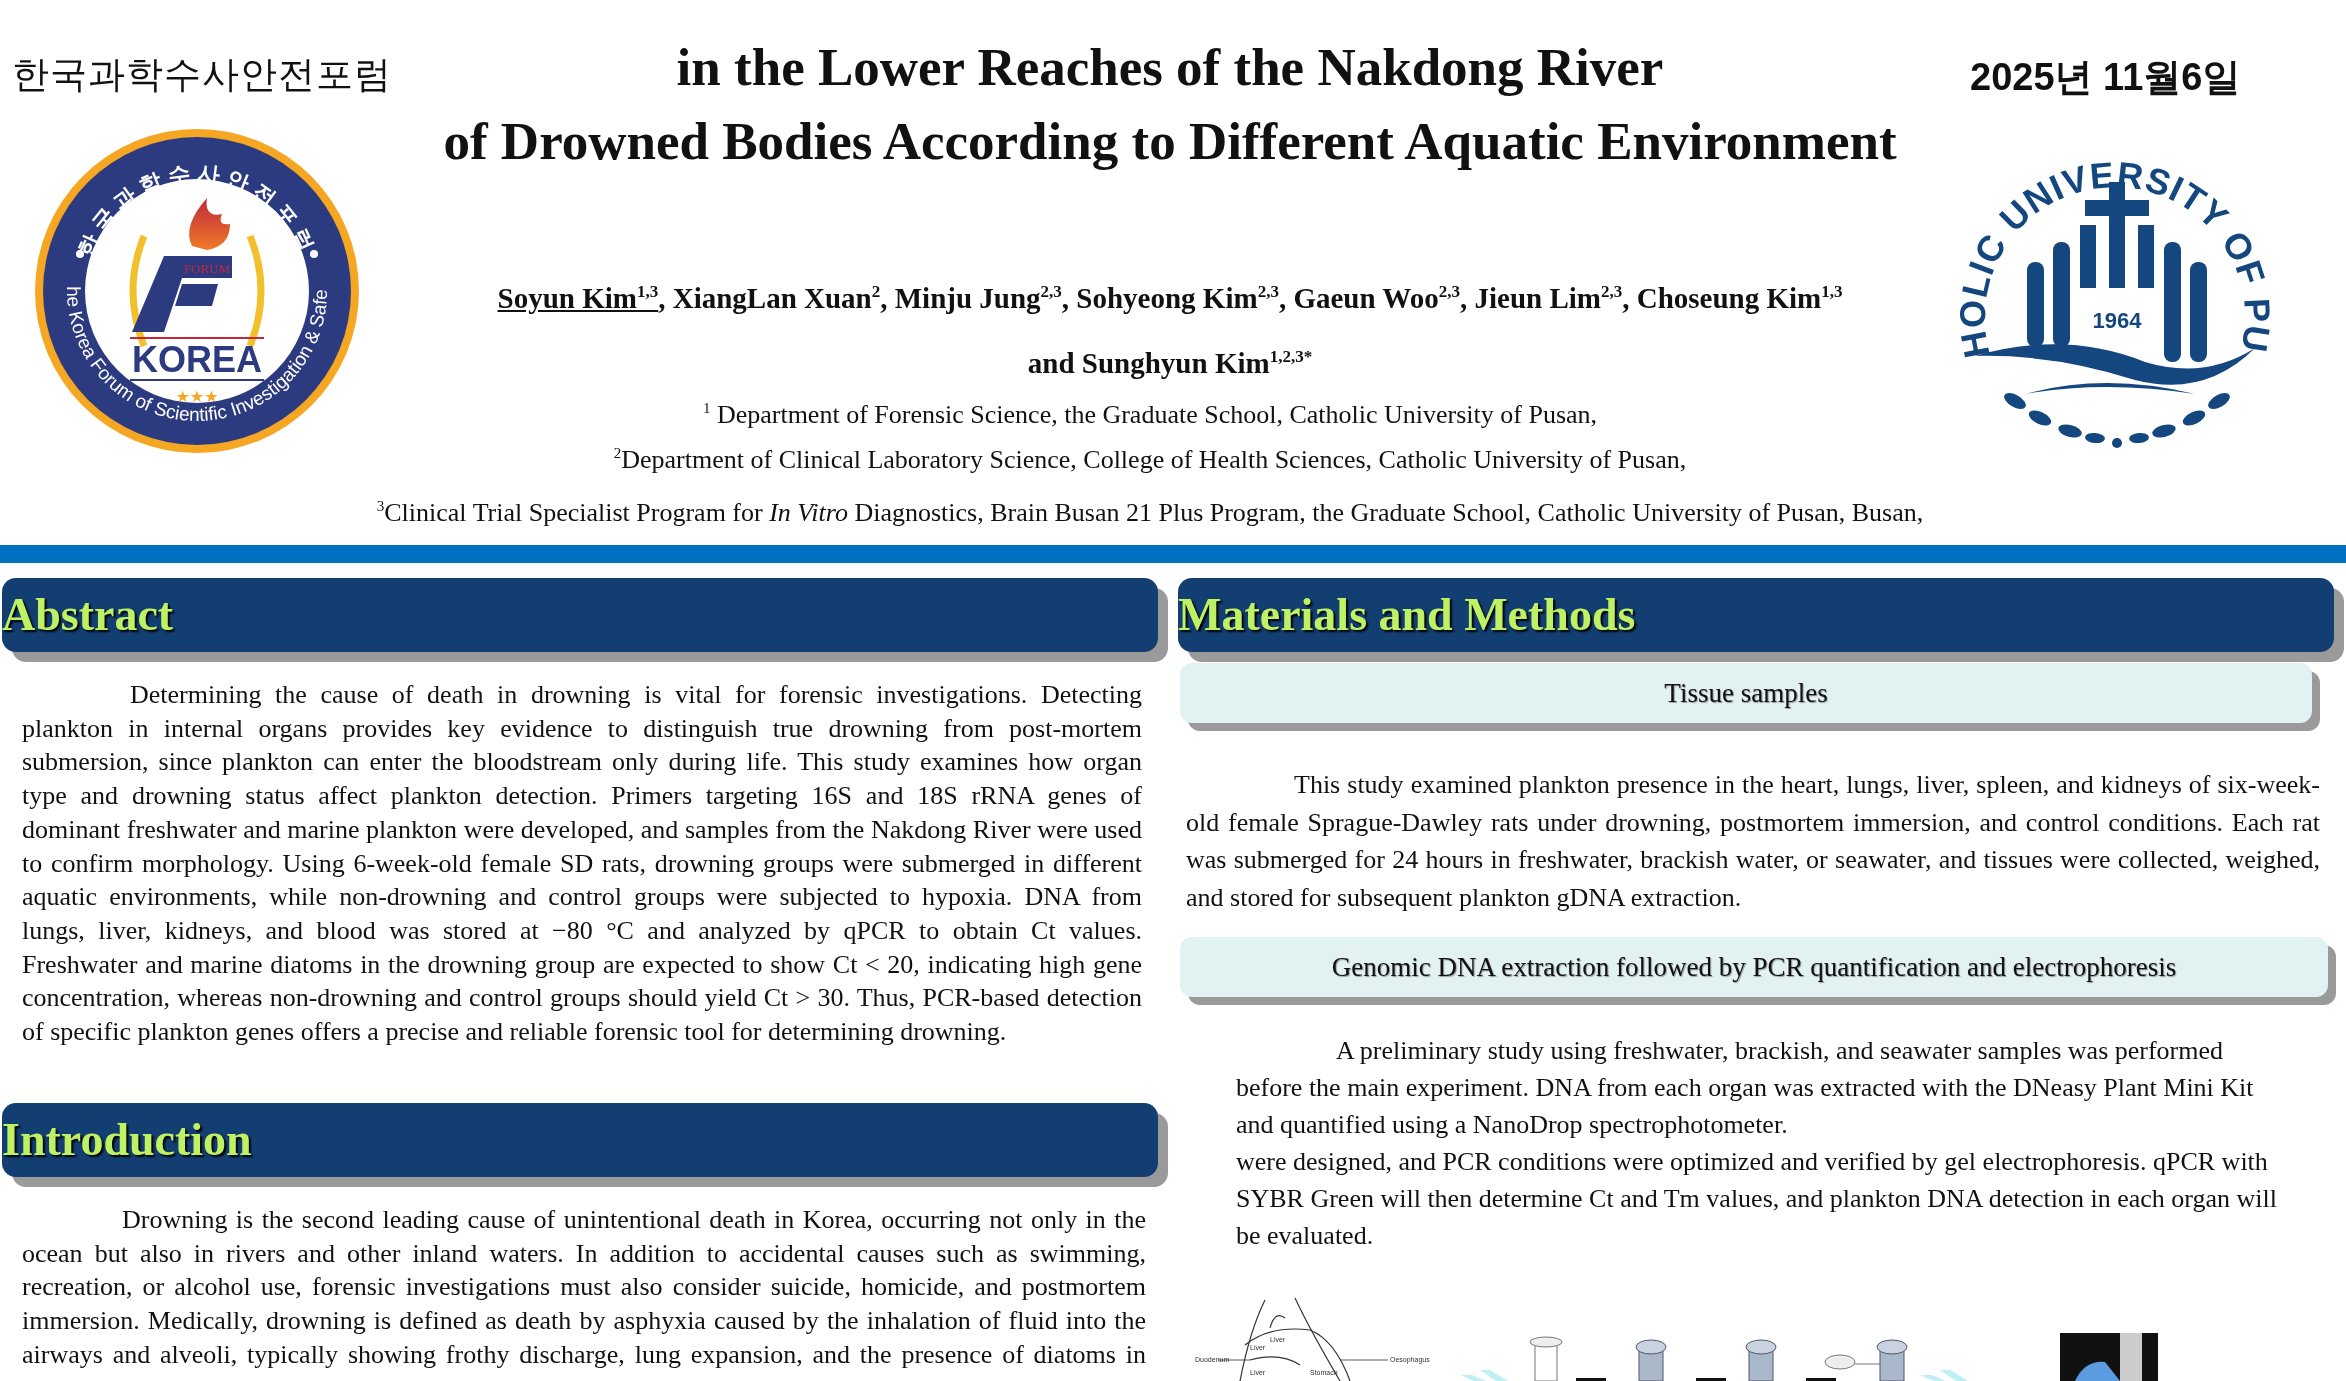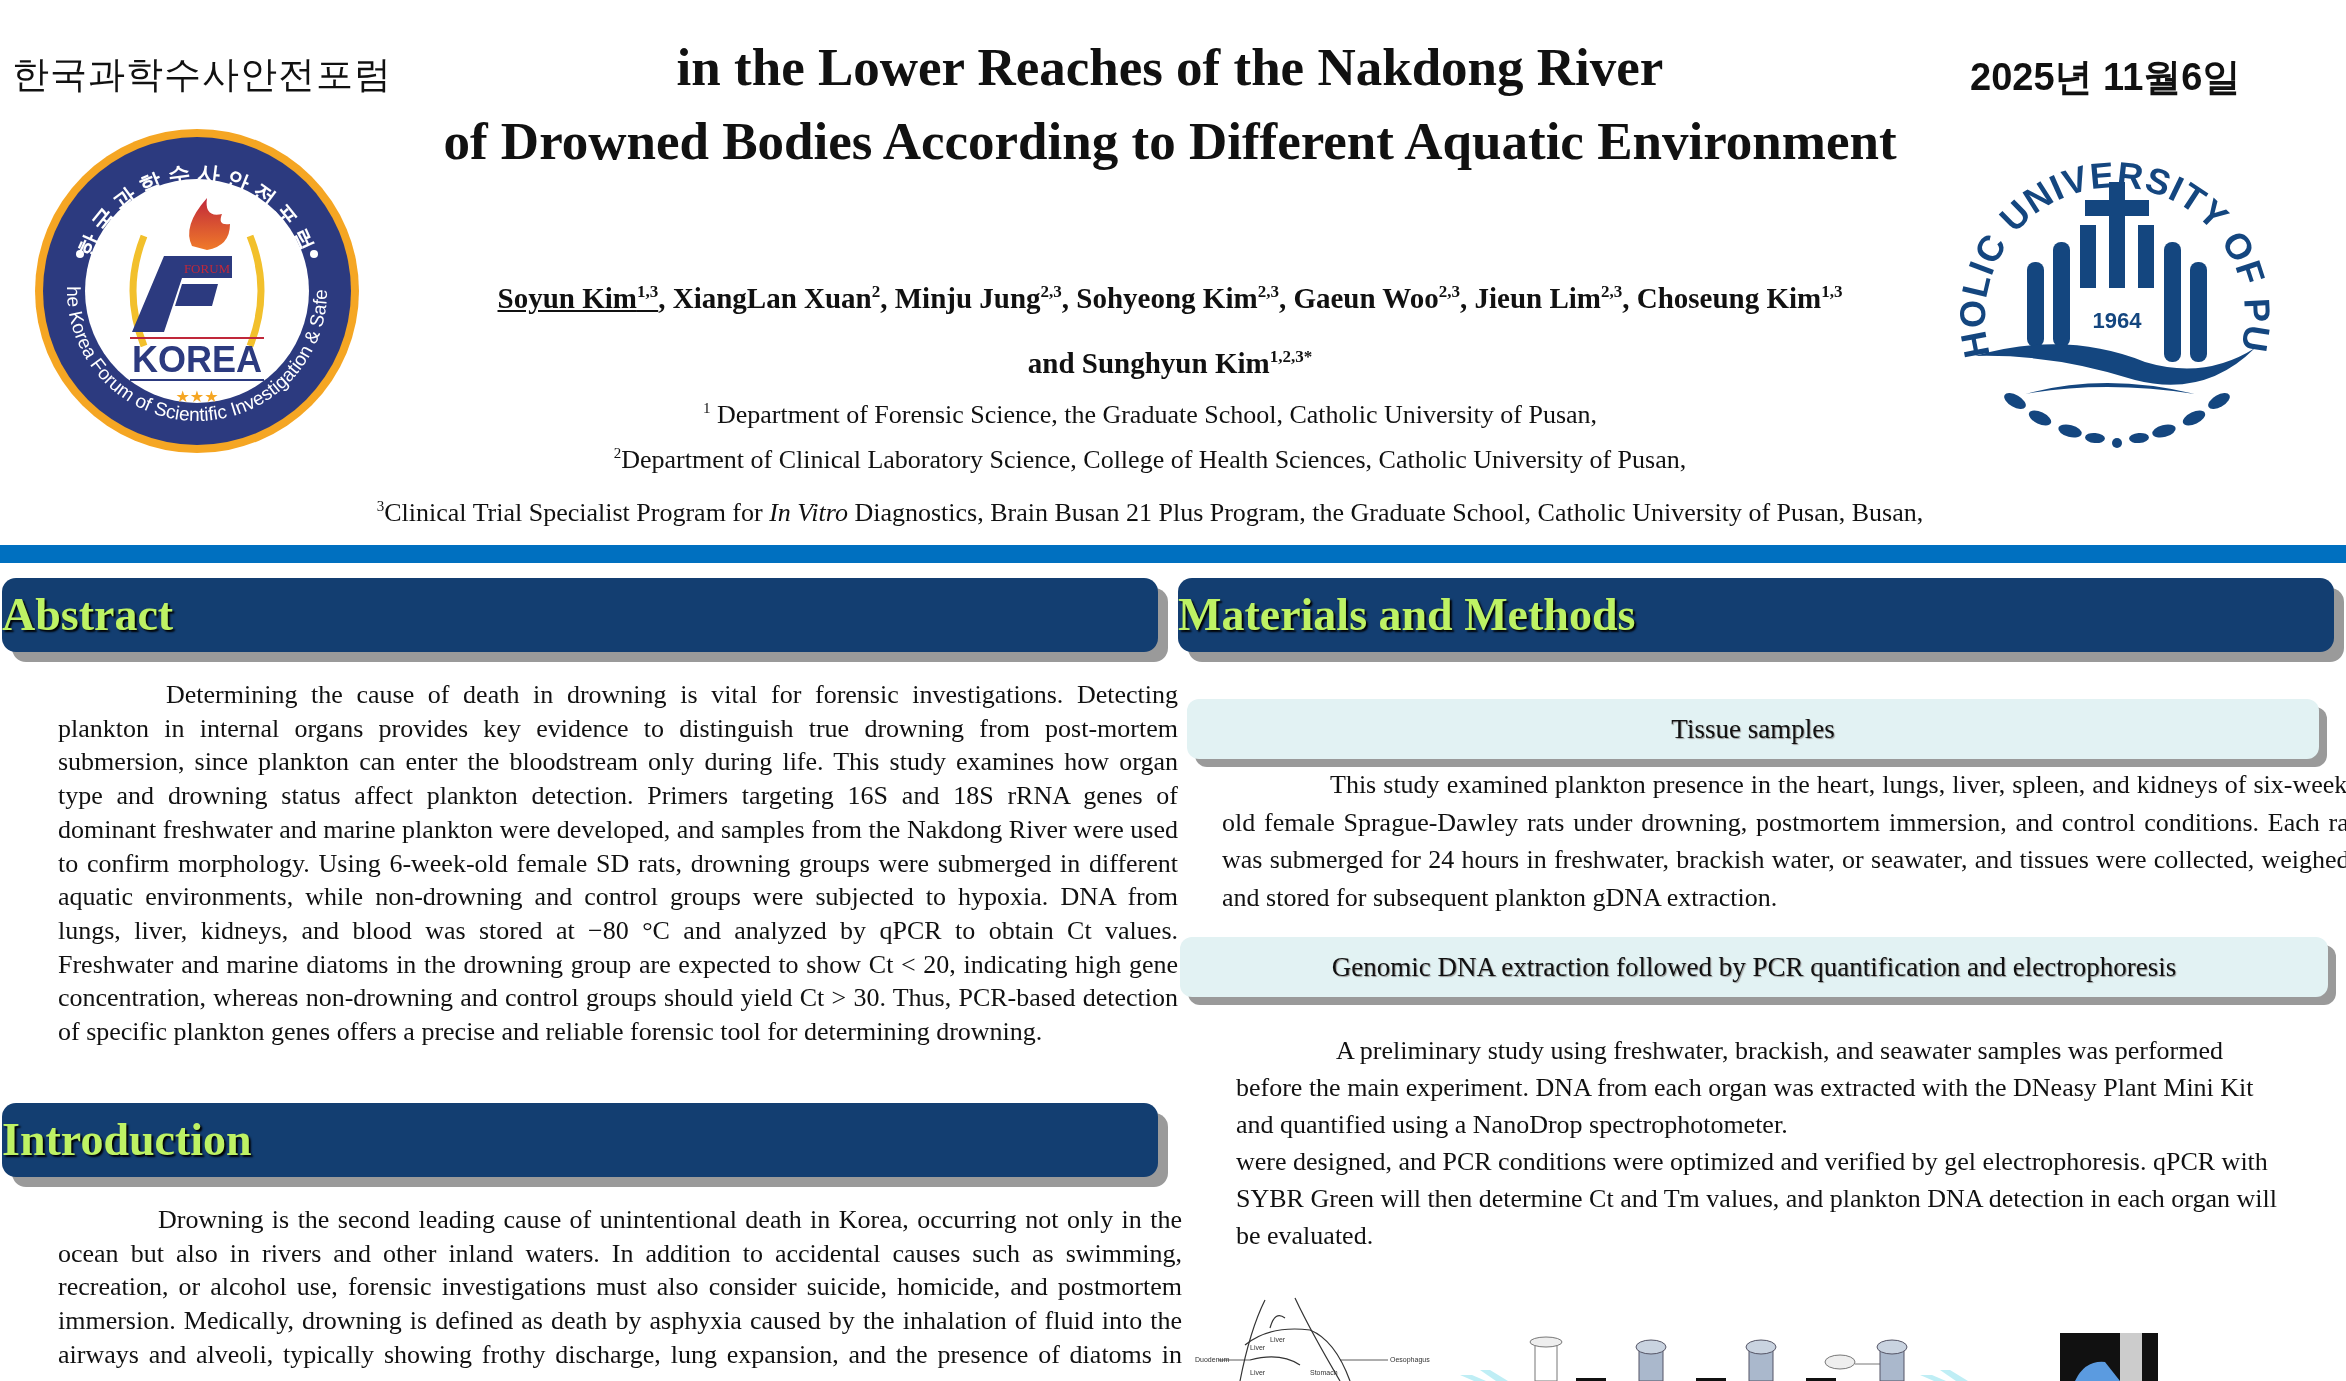--- a/index.html
+++ b/index.html
@@ -9,21 +9,21 @@
   .date{left:1970px;top:52px;font-family:"Liberation Sans","DejaVu Sans",sans-serif;font-size:38px;font-weight:bold;color:#111;}
   .title{left:370px;top:30px;width:1600px;text-align:center;font-weight:bold;font-size:53px;line-height:74px;}
   .authors{left:370px;top:262px;width:1600px;text-align:center;font-weight:bold;font-size:29px;line-height:60px;}
   .authors sup{font-size:17px;}
   .authors .presenter{text-decoration:underline;}
   .aff{left:250px;width:1800px;text-align:center;font-size:26px;}
   .aff sup{font-size:15px;}
   .band{left:0;top:545px;width:2346px;height:18px;background:#0070c0;}
   .sec-head{background:#133e71;border-radius:14px;box-shadow:10px 10px 0 #9a9a9a;color:#bef264;text-align:left;font-weight:bold;font-size:46px;line-height:74px;height:74px;text-shadow:2px 2px 2px #000;}
   .sub-head{background:#e2f2f3;border-radius:12px;box-shadow:8px 8px 0 #9a9a9a;text-align:center;font-size:27px;line-height:60px;height:60px;color:#111;text-shadow:1px 1px 1px #999;}
-  .para{font-size:26px;line-height:33.7px;text-align:justify;color:#111;margin-left:36px;}
+  .para{font-size:26px;line-height:33.7px;text-align:justify;color:#111;}
   .para .indent{display:inline-block;width:108px;}
   .para2{font-size:26px;line-height:37px;color:#111;}
   .para2 .indent{display:inline-block;width:100px;}
   .just{text-align:justify;}
   svg{display:block;}
 </style>
 </head>
 <body>
 
 <div class="abs kr-name">한국과학수사안전포럼</div>
@@ -123,21 +123,21 @@
 <div class="abs band"></div>
 
 <div class="abs sec-head" style="left:2px;top:578px;width:1156px;">Abstract</div>
 <div class="abs para" style="left:22px;top:678px;width:1120px;"><span class="indent"></span><span>Determining the cause of death in drowning is vital for forensic investigations. Detecting plankton in internal organs provides key evidence to distinguish true drowning from post-mortem submersion, since plankton can enter the bloodstream only during life. This study examines how organ type and drowning status affect plankton detection. Primers targeting 16S and 18S rRNA genes of dominant freshwater and marine plankton were developed, and samples from the Nakdong River were used to confirm morphology. Using 6-week-old female SD rats, drowning groups were submerged in different aquatic environments, while non-drowning and control groups were subjected to hypoxia. DNA from lungs, liver, kidneys, and blood was stored at −80 °C and analyzed by qPCR to obtain Ct values. Freshwater and marine diatoms in the drowning group are expected to show Ct &lt; 20, indicating high gene concentration, whereas non-drowning and control groups should yield Ct &gt; 30. Thus, PCR-based detection of specific plankton genes offers a precise and reliable forensic tool for determining drowning.</span></div>
 
 <div class="abs sec-head" style="left:2px;top:1103px;width:1156px;">Introduction</div>
 <div class="abs para" style="left:22px;top:1203px;width:1124px;"><span class="indent" style="width:100px;"></span><span>Drowning is the second leading cause of unintentional death in Korea, occurring not only in the ocean but also in rivers and other inland waters. In addition to accidental causes such as swimming, recreation, or alcohol use, forensic investigations must also consider suicide, homicide, and postmortem immersion. Medically, drowning is defined as death by asphyxia caused by the inhalation of fluid into the airways and alveoli, typically showing frothy discharge, lung expansion, and the presence of diatoms in organs.</span></div>
 
 <div class="abs sec-head" style="left:1178px;top:578px;width:1156px;">Materials and Methods</div>
 
-<div class="abs sub-head" style="left:1180px;top:699px;width:1132px;margin-left:7px;">Tissue samples</div>
+<div class="abs sub-head" style="left:1180px;top:663px;width:1132px;">Tissue samples</div>
 <div class="abs para just" style="left:1186px;top:766px;width:1134px;line-height:37.5px;"><span class="indent" style="width:108px;"></span><span>This study examined plankton presence in the heart, lungs, liver, spleen, and kidneys of six-week-old female Sprague-Dawley rats under drowning, postmortem immersion, and control conditions. Each rat was submerged for 24 hours in freshwater, brackish water, or seawater, and tissues were collected, weighed, and stored for subsequent plankton gDNA extraction.</span></div>
 
 <div class="abs sub-head" style="left:1180px;top:937px;width:1148px;">Genomic DNA extraction followed by PCR quantification and electrophoresis</div>
 <div class="abs para2" style="left:1192px;top:1032px;width:1140px;margin-left:44px;">
   <div><span class="indent"></span><span>A preliminary study using freshwater, brackish, and seawater samples was performed</span></div>
   <div>before the main experiment. DNA from each organ was extracted with the DNeasy Plant Mini Kit</div>
   <div>and quantified using a NanoDrop spectrophotometer.</div>
   <div>were designed, and PCR conditions were optimized and verified by gel electrophoresis. qPCR with</div>
   <div>SYBR Green will then determine Ct and Tm values, and plankton DNA detection in each organ will</div>
   <div>be evaluated.</div>

